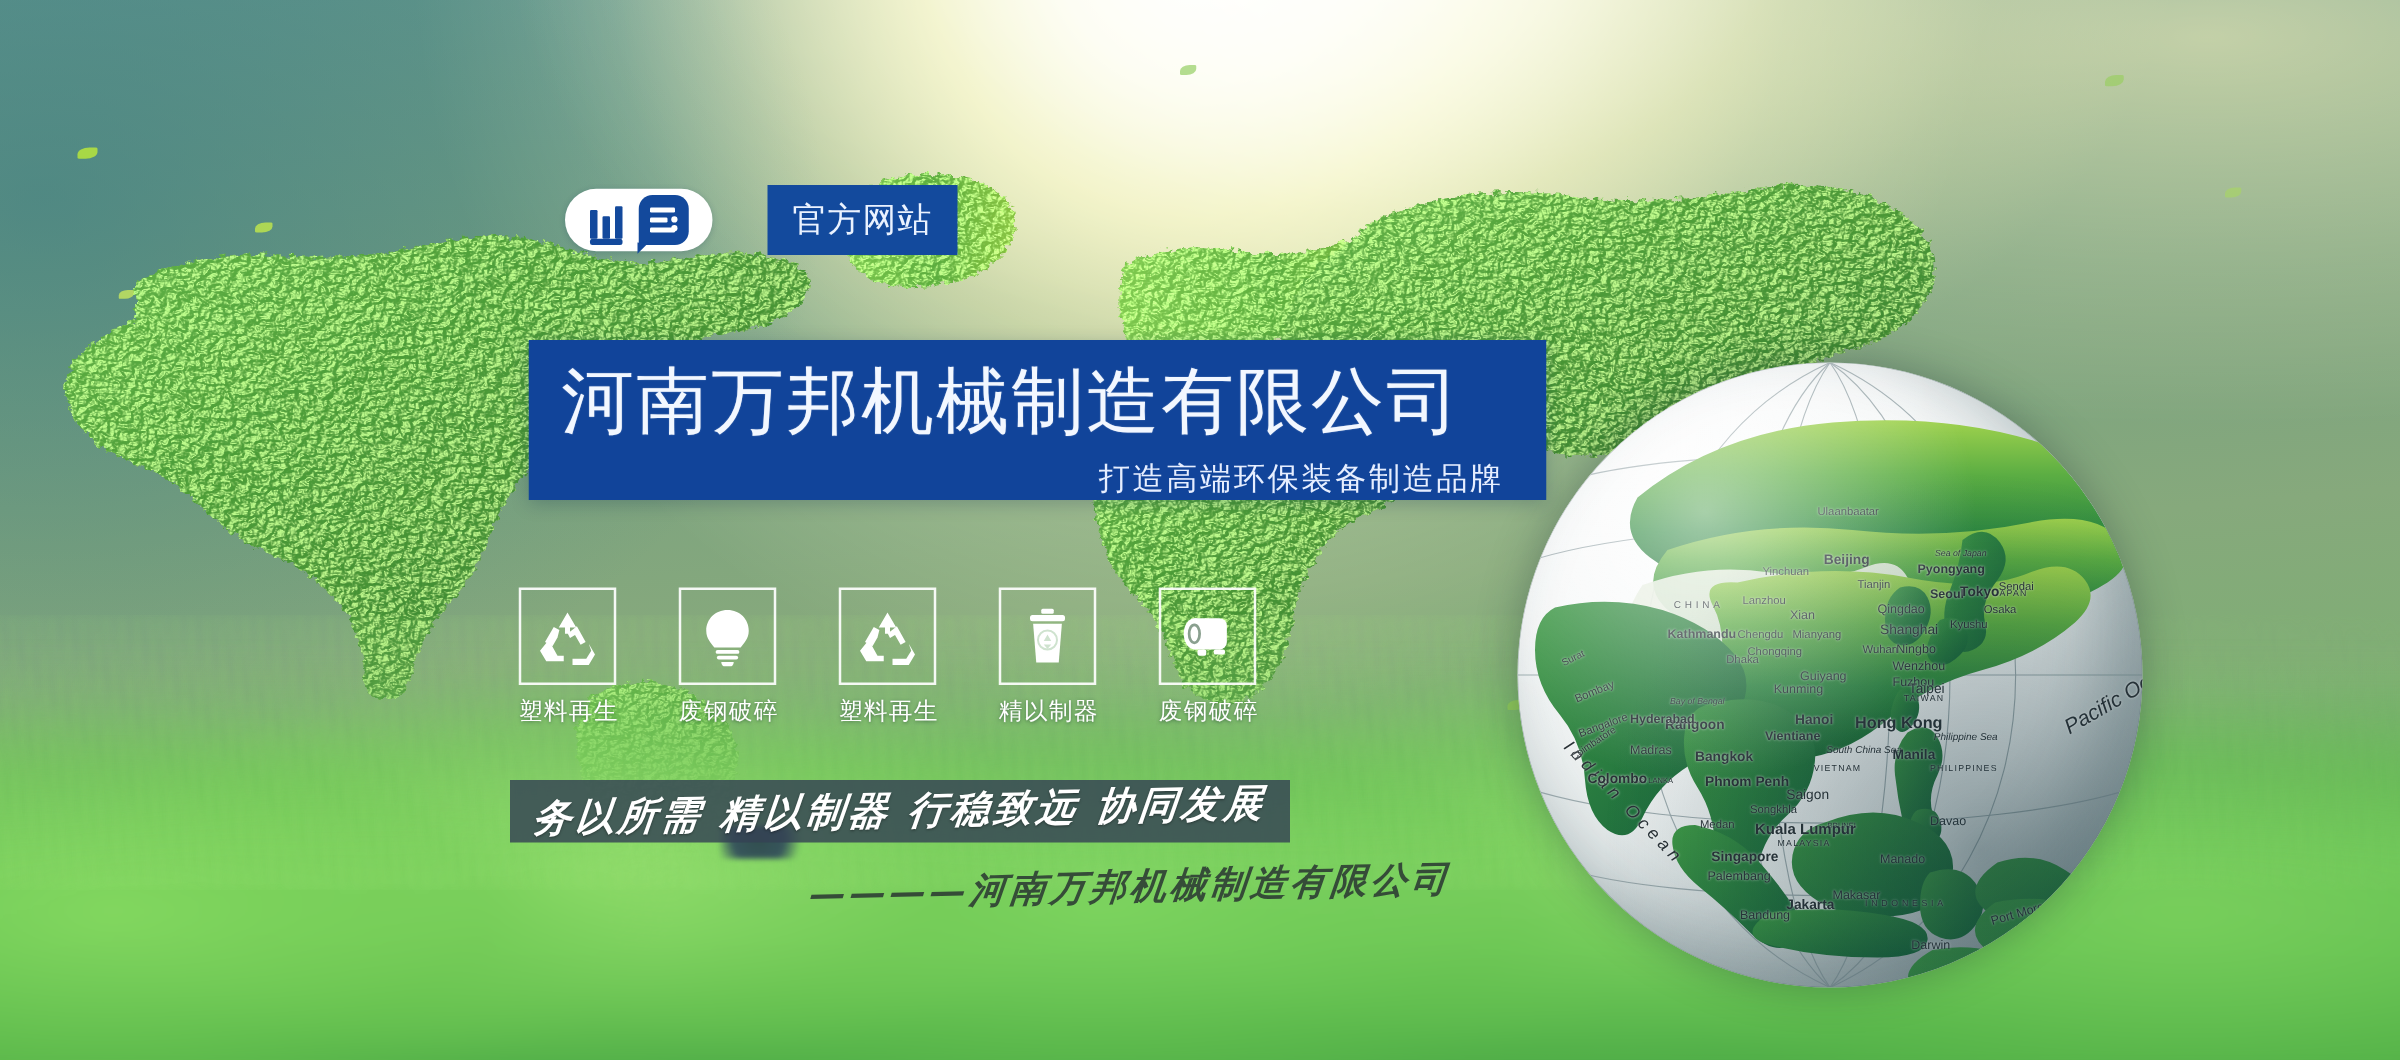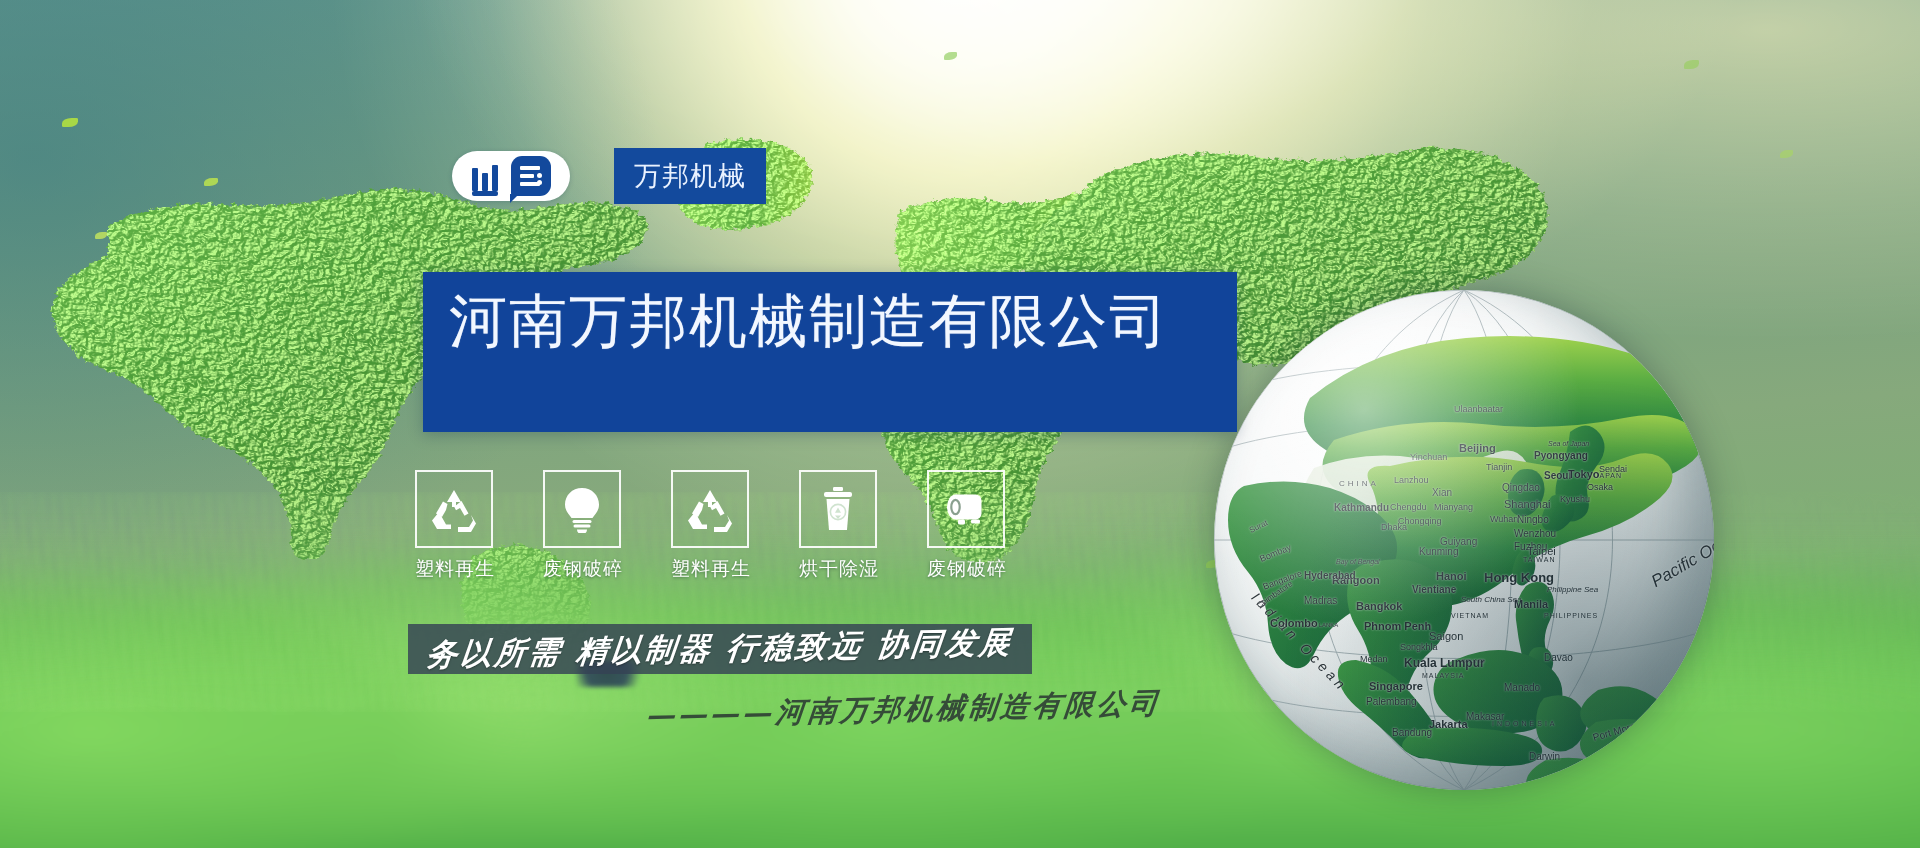--- a/index.html
+++ b/index.html
@@ -147,21 +147,21 @@
     display:flex; align-items:center; justify-content:center;
     padding:0 20px; font-size:27px; letter-spacing:1px;
     font-family:"DejaVu Sans","Liberation Sans",sans-serif;
   }
   .tab-primary{ background:#134a9d; color:#eaf2ff; min-width:152px; }
   .tab-secondary{ background:#fdfdfb; color:#15468f; min-width:152px; }
 
   
   .title-box{
     position:absolute; left:423px; top:272px;
-    width:814px; height:160px;
+    width:814px; height:128px;
     background:#11449a;
     padding:14px 34px 0 26px;
     box-shadow:0 3px 14px rgba(0,30,70,.25);
   }
   .title-main{
     font-family:"DejaVu Sans","Liberation Sans",sans-serif;
     font-size:58px; line-height:1.24; color:#f2f7ff;
     letter-spacing:2px; font-weight:400;
     text-shadow:0 0 1px rgba(255,255,255,.5);
   }
@@ -443,26 +443,27 @@
       <span class="logo-b">
         <span class="bar1"></span>
           <span class="bar2"></span>
           <span class="bar3"></span>
         <span class="dot1"></span>
           <span class="dot2"></span>
       </span>
     </div>
 
     <div class="tabs">
-      <div class="tab tab-primary">万邦机械</div>
+      <div class="tab tab-primary">官方网站</div>
     </div>
   </div>
 
   <div class="title-box">
     <div class="title-main">河南万邦机械制造有限公司</div>
+    <div class="title-sub">打造高端环保装备制造品牌</div>
   </div>
 
   <div class="features">
 
     <div class="feature">
       <div class="feature-box">
         <svg viewBox="0 0 48 48" aria-hidden="true">
           <g fill="#ffffff">
             <path d="M24 5 L31 17 L26 17 L26 22 L22 22 L22 17 L17 17 Z"></path>
             <path d="M31.5 16 L38.5 28.5 L34.5 30.8 L30 23 L26 25.3 L24.2 21.8 Z"></path>
@@ -509,21 +510,21 @@
         <svg viewBox="0 0 48 48" aria-hidden="true">
           <g fill="#ffffff">
             <rect x="19" y="2" width="10" height="4" rx="1.2"></rect>
             <rect x="10" y="7" width="28" height="5" rx="2"></rect>
             <path d="M12.5 14 h23 l-2.5 31 h-18 z"></path>
           </g>
           <circle cx="24" cy="27" r="7.6" fill="none" stroke="#cfe3cf" stroke-width="1.6"></circle>
           <path d="M24 22.5 l3 5.2 h-6 z M21 30.5 h6 l-3 3.6 z" fill="#cfe3cf"></path>
         </svg>
       </div>
-      <div class="feature-label">烘干除湿</div>
+      <div class="feature-label">精以制器</div>
     </div>
 
     <div class="feature">
       <div class="feature-box">
         <svg viewBox="0 0 48 48" aria-hidden="true">
           <g fill="#ffffff">
             <ellipse cx="13.5" cy="22" rx="8.5" ry="12.5"></ellipse>
             <path d="M13.5 9.5 h20 a6 6 0 0 1 6 6 v13 a6 6 0 0 1 -6 6 h-20 z"></path>
             <rect x="16" y="34.5" width="7" height="5" rx="1.5"></rect>
             <rect x="29" y="34.5" width="9" height="4" rx="1.5"></rect>

